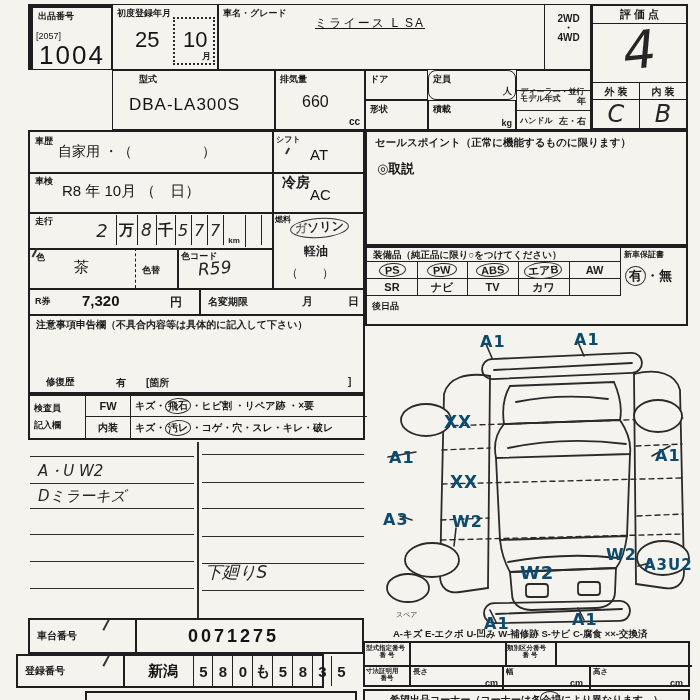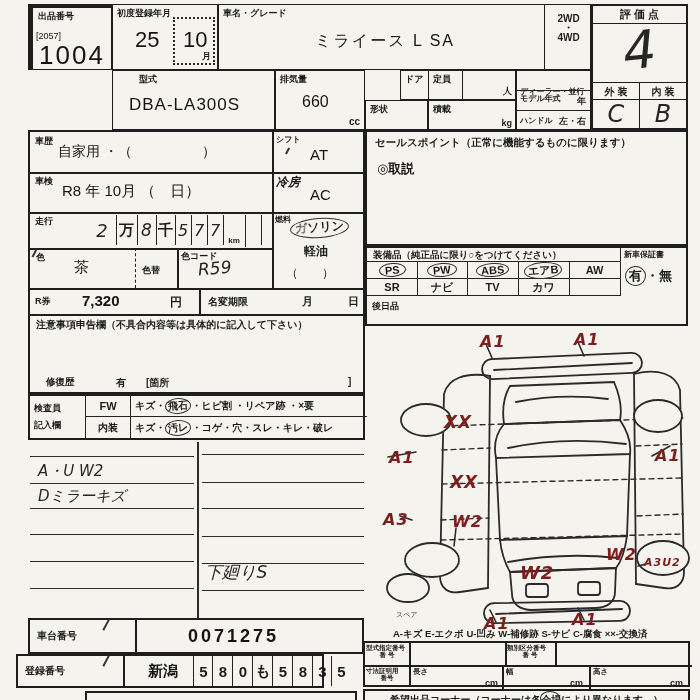--- a/index.html
+++ b/index.html
@@ -10,21 +10,21 @@
   .lb{position:absolute;font-size:9px;font-weight:700;white-space:nowrap;color:#1a1a1a;}
   .pv{color:#141414;}
   .hand{font-family:"DejaVu Sans",sans-serif;font-style:italic;color:#262626;}
   .hline{position:absolute;background:#1e1e1e;height:1.8px;}
   .vline{position:absolute;background:#1e1e1e;width:1.8px;}
   .vdash{position:absolute;width:0;border-left:1.8px dashed #1e1e1e;}
   .circled{display:inline-block;border:1.7px solid #303030;border-radius:50%;padding:0 4px 1px 4px;transform:rotate(-4deg);}
   .mcell{position:absolute;top:0;height:100%;display:flex;align-items:center;justify-content:center;border-right:1.6px solid #222;}
   .ecell{position:absolute;display:flex;align-items:center;justify-content:center;border-right:1.4px solid #222;font-size:11px;font-weight:600;}
   .rcell{position:absolute;top:0;height:100%;display:flex;align-items:center;justify-content:center;border-left:1.6px solid #222;font-weight:700;font-size:15px;}
-  .ann{position:absolute;font-family:"DejaVu Sans",sans-serif;font-style:italic;font-weight:600;color:#7f1d1d;font-size:16px;letter-spacing:1px;white-space:nowrap;}
+  .ann{position:absolute;font-family:"DejaVu Sans",sans-serif;font-weight:600;color:#0c4a6e;font-size:16px;letter-spacing:1px;white-space:nowrap;}
   .noteline{position:absolute;height:0;border-top:1.7px solid #2c2c2c;}
   .tick{position:absolute;width:12px;height:1.8px;background:#333;transform:rotate(-62deg);}
   svg{position:absolute;}
 </style>
 </head>
 <body>
 
 <div class="sheet">
 
   <div class="bx" style="left:28px;top:4px;width:84px;height:66px;border-left-width:5px;border-top-width:4px;">
@@ -37,21 +37,21 @@
     <span class="lb" style="left:4px;top:2px;text-align:right;">初度登録年月</span>
     <span class="abs pv" style="left:22px;top:22px;font-size:22px;">25</span>
     <div class="abs" style="left:60px;top:12px;width:42px;height:48px;border:2px dotted #2a2a2a;">
       <span class="abs pv" style="left:8px;top:8px;font-size:22px;">10</span>
       <span class="abs" style="right:2px;bottom:0px;font-size:9px;font-weight:700;">月</span>
     </div>
   </div>
 
   <div class="bx" style="left:218px;top:4px;width:373px;height:66px;">
     <span class="lb" style="left:4px;top:2px;">車名・グレード</span>
-    <span class="abs pv" style="left:96px;top:26px;font-size:16px;letter-spacing:2px;">ミライース L SA</span>
+    <span class="abs pv" style="left:96px;top:10px;font-size:12px;letter-spacing:2px;text-decoration:underline;">ミライース L SA</span>
     <div class="abs" style="left:325px;top:0;width:48px;height:66px;border-left:1.8px solid #1e1e1e;text-align:center;font-size:10px;font-weight:600;">
       <div style="margin-top:8px;">2WD</div>
       <div style="line-height:8px;">・</div>
       <div>4WD</div>
     </div>
   </div>
 
   <div class="bx" style="left:591px;top:4px;width:97px;height:126px;border-width:2.6px;">
     <div class="abs" style="left:0;top:0;width:100%;height:18px;border-bottom:1.8px solid #1e1e1e;text-align:center;font-size:11px;font-weight:700;padding-top:1px;">評 価 点</div>
     <div class="abs hand" style="left:30px;top:14px;font-size:52px;transform:rotate(-6deg);">4</div>
@@ -67,24 +67,24 @@
 
   <div class="bx" style="left:112px;top:70px;width:163px;height:60px;">
     <span class="lb" style="left:4px;top:2px;padding-left:22px;">型式</span>
     <span class="abs pv" style="left:16px;top:24px;font-size:17px;letter-spacing:1px;">DBA-LA300S</span>
   </div>
   <div class="bx" style="left:275px;top:70px;width:90px;height:60px;">
     <span class="lb" style="left:4px;top:2px;">排気量</span>
     <span class="abs pv" style="left:26px;top:22px;font-size:16px;">660</span>
     <span class="abs" style="right:4px;bottom:2px;font-size:10px;font-weight:700;">cc</span>
   </div>
-  <div class="bx" style="left:365px;top:70px;width:63px;height:30px;margin-left:35px;">
+  <div class="bx" style="left:365px;top:70px;width:63px;height:30px;">
     <span class="lb" style="left:4px;top:2px;">ドア</span>
   </div>
-  <div class="bx" style="left:428px;top:70px;width:88px;height:30px;">
+  <div class="bx" style="left:428px;top:70px;width:88px;height:30px;border-radius:8px;">
     <span class="lb" style="left:4px;top:2px;">定員</span>
     <span class="abs" style="right:3px;bottom:1px;font-size:9px;font-weight:700;">人</span>
   </div>
   <div class="bx" style="left:365px;top:100px;width:63px;height:30px;">
     <span class="lb" style="left:4px;top:2px;">形状</span>
   </div>
   <div class="bx" style="left:428px;top:100px;width:88px;height:30px;">
     <span class="lb" style="left:4px;top:2px;">積載</span>
     <span class="abs" style="right:3px;bottom:1px;font-size:9px;font-weight:700;">kg</span>
   </div>
@@ -112,21 +112,21 @@
     <div class="vline" style="left:147px;top:116px;height:40px;"></div>
     <div class="vline" style="left:169px;top:156px;height:26px;"></div>
 
     <span class="lb" style="left:5px;top:3px;">車歴</span>
     <span class="abs pv" style="left:28px;top:11px;font-size:14px;">自家用 ・（　　　　　）</span>
     <span class="lb" style="left:246px;top:2px;font-size:8px;">シフト</span>
     <span class="abs pv" style="left:280px;top:14px;font-size:15px;">AT</span>
 
     <span class="lb" style="left:5px;top:43px;">車検</span>
     <span class="abs pv" style="left:32px;top:50px;font-size:15px;">R8 年 10月 （　日）</span>
-    <span class="lb" style="left:246px;top:42px;font-size:12px;font-style:italic;">冷房</span>
+    <span class="lb" style="left:252px;top:42px;font-size:14px;">冷房</span>
     <span class="abs pv" style="left:280px;top:54px;font-size:15px;">AC</span>
 
     <span class="lb" style="left:5px;top:83px;">走行</span>
     <div class="abs" style="left:58px;top:83px;width:175px;height:30px;">
       <div class="mcell hand" style="left:0;width:28px;font-size:18px;">2</div>
       <div class="mcell" style="left:28px;width:21px;font-size:15px;font-weight:700;">万</div>
       <div class="mcell hand" style="left:49px;width:19px;font-size:17px;">8</div>
       <div class="mcell" style="left:68px;width:19px;font-size:15px;font-weight:700;">千</div>
       <div class="mcell hand" style="left:87px;width:16px;font-size:16px;">5</div>
       <div class="mcell hand" style="left:103px;width:16px;font-size:16px;">7</div>
@@ -313,21 +313,21 @@
   <div class="ann" style="left:480px;top:332px;">A1</div>
   <div class="ann" style="left:574px;top:330px;">A1</div>
   <div class="ann" style="left:444px;top:412px;font-size:17px;">XX</div>
   <div class="ann" style="left:389px;top:448px;">A1</div>
   <div class="ann" style="left:450px;top:472px;font-size:17px;">XX</div>
   <div class="ann" style="left:655px;top:446px;">A1</div>
   <div class="ann" style="left:383px;top:510px;">A3</div>
   <div class="ann" style="left:452px;top:512px;">W2</div>
   <div class="ann" style="left:520px;top:562px;font-size:18px;">W2</div>
   <div class="ann" style="left:606px;top:545px;">W2</div>
-  <div class="ann" style="left:644px;top:556px;font-size:11px;">A3U2</div>
+  <div class="ann" style="left:644px;top:556px;font-size:15px;">A3U2</div>
   <div class="ann" style="left:484px;top:614px;">A1</div>
   <div class="ann" style="left:572px;top:610px;">A1</div>
   <div class="abs" style="left:396px;top:610px;font-size:7px;color:#333;">スペア</div>
 
   <div class="bx" style="left:28px;top:618px;width:336px;height:36px;border-width:2.4px;">
     <span class="abs" style="left:7px;top:9px;font-size:10px;font-weight:700;">車台番号</span>
     <div class="vline" style="left:105px;top:0;height:100%;width:1.6px;"></div>
     <span class="abs pv" style="left:158px;top:6px;font-size:18px;font-weight:600;letter-spacing:3px;">0071275</span>
   </div>
   <div class="bx" style="left:16px;top:654px;width:308px;height:34px;border-width:2.4px;">

